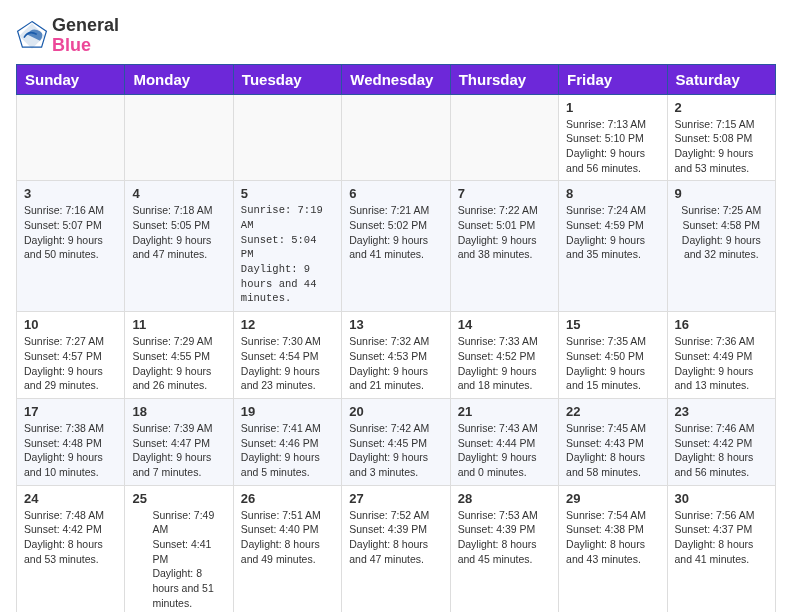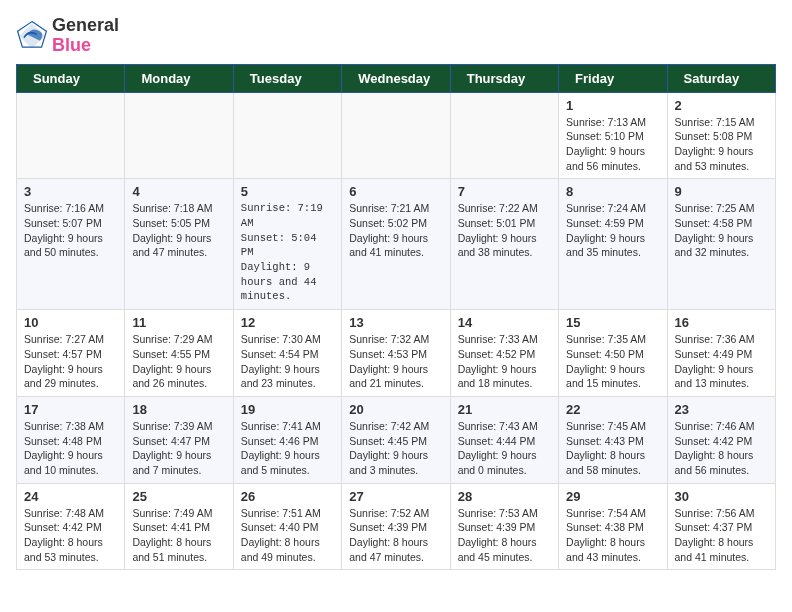--- a/index.html
+++ b/index.html
@@ -44,25 +44,25 @@
     .location-title {
       font-size: 16px;
       color: #555;
     }
     .calendar {
       width: 100%;
       border-collapse: collapse;
       border: 1px solid #ccc;
     }
     .calendar th {
-      background-color: #14532d;
+      background-color: #6d28d9;
       color: #fff;
-      font-size: 13px;
+      font-size: 15px;
       font-weight: bold;
-      padding: 6px 16px;
+      padding: 6px 8px;
       text-align: left;
       border: 1px solid #2a55a0;
     }
     .calendar td {
       vertical-align: top;
       padding: 5px 7px;
       border: 1px solid #ddd;
       font-size: 11px;
       color: #333;
       background: #fff;
@@ -170,21 +170,21 @@
 Daylight: 9 hours and 38 minutes.</div>
         </td>
         <td>
           <span class="day-number">8</span>
           <div class="day-info" style="white-space: pre-line;">Sunrise: 7:24 AM
 Sunset: 4:59 PM
 Daylight: 9 hours and 35 minutes.</div>
         </td>
         <td>
           <span class="day-number">9</span>
-          <div class="day-info" style="white-space: pre-line;">Sunrise: 7:25 AM
+          <div class="day-info" style="white-space: pre-line; text-align: center;">Sunrise: 7:25 AM
 Sunset: 4:58 PM
 Daylight: 9 hours and 32 minutes.</div>
         </td>
       </tr>
       <tr class="week-row">
         <td>
           <span class="day-number">10</span>
           <div class="day-info" style="white-space: pre-line;">Sunrise: 7:27 AM
 Sunset: 4:57 PM
 Daylight: 9 hours and 29 minutes.</div>
@@ -272,21 +272,21 @@
       </tr>
       <tr class="week-row">
         <td>
           <span class="day-number">24</span>
           <div class="day-info" style="white-space: pre-line;">Sunrise: 7:48 AM
 Sunset: 4:42 PM
 Daylight: 8 hours and 53 minutes.</div>
         </td>
         <td>
           <span class="day-number">25</span>
-          <div class="day-info" style="white-space: pre-line;">Sunrise: 7:49 AM
+          <div class="day-info" style="white-space: pre-line; margin-left: 20px;">Sunrise: 7:49 AM
 Sunset: 4:41 PM
 Daylight: 8 hours and 51 minutes.</div>
         </td>
         <td>
           <span class="day-number">26</span>
           <div class="day-info" style="white-space: pre-line;">Sunrise: 7:51 AM
 Sunset: 4:40 PM
 Daylight: 8 hours and 49 minutes.</div>
         </td>
         <td>

